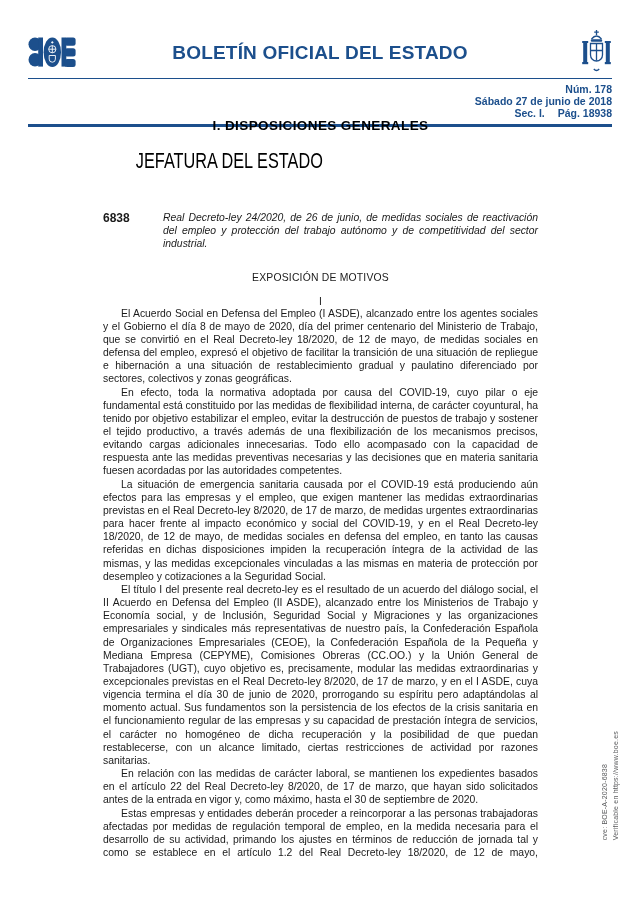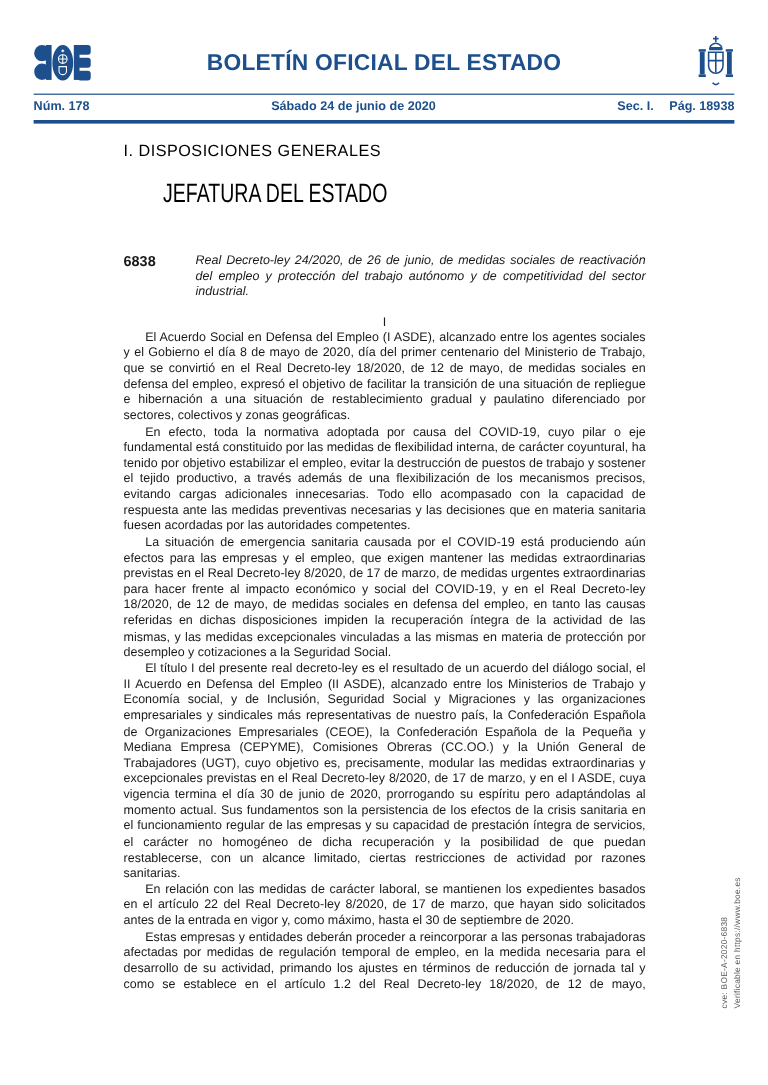--- a/index.html
+++ b/index.html
@@ -20,31 +20,31 @@
     gap: 40px;
   }
   .masthead-title {
     position: absolute; left: 0; right: 0; text-align: center;
     color: var(--brand); font-weight: bold; font-size: 19px; letter-spacing: 0.2px;
   }
   .boe-logo, .coat-of-arms { color: var(--brand); z-index: 1; }
   .boe-logo svg, .coat-of-arms svg { display: block; }
   .rule-thin { border-top: 1.5px solid var(--brand); }
   .info-bar {
-    display: flex; justify-content: space-between; align-items: flex-start;
+    display: flex; justify-content: space-between; align-items: flex-end;
     padding: 4px 0 5px;
-    color: var(--brand); font-weight: bold; font-size: 10.5px;
+    color: var(--brand); font-weight: bold; font-size: 10.5px; flex-direction: column;
   }
   .info-right span + span { margin-left: 10px; }
   .rule-thick { height: 3px; background: var(--brand); }
   
   .content { position: absolute; left: 103px; width: 435px; top: 100px; color: var(--ink); }
   .section-heading {
-    margin: 18px 0 0; 
-    font-size: 13.5px; font-weight: normal; letter-spacing: 0.4px; color: #000;
+    margin: 18px 0 0; text-align: center;
+    font-size: 13.5px; font-weight: bold; letter-spacing: 0.4px; color: #000;
   }
   .issuer { margin: 15px 0 0; text-align: left; font-size: 22px; font-weight: 400; color: #000; white-space: nowrap; }
   .issuer .condensed { display: inline-block; transform: scaleX(0.74); transform-origin: center; }
   .item { margin-top: 37px; display: flex; }
   .item-number { font-weight: bold; font-size: 12px; width: 60px; flex: none; }
   .item-title {
     margin: 0; font-style: italic; font-size: 10.4px; line-height: 13.2px;
     text-align: justify;
   }
   .motives { margin-top: 21px; text-align: center; font-size: 10.4px; letter-spacing: 0.2px; }
@@ -109,38 +109,39 @@
             <rect x="24.8" y="14" width="4" height="19"></rect>
             <rect x="23.8" y="12" width="6" height="2"></rect>
             <rect x="23.8" y="33" width="6" height="2.2"></rect>
           </g>
         </svg>
       </div>
     </div>
     <div class="rule-thin"></div>
     <div class="info-bar">
       <span>Núm. 178</span>
-      <span>Sábado 24 de junio de 2020</span>
+      <span>Sábado 27 de junio de 2018</span>
       <span class="info-right">
         <span>Sec. I.</span>
         <span>Pág. 18938</span>
       </span>
     </div>
     <div class="rule-thick"></div>
   </header>
 
   <main class="content">
     <h1 class="section-heading">I. DISPOSICIONES GENERALES</h1>
     <h2 class="issuer"><span class="condensed">JEFATURA DEL ESTADO</span></h2>
 
     <div class="item">
       <span class="item-number">6838</span>
       <p class="item-title">Real Decreto-ley 24/2020, de 26 de junio, de medidas sociales de reactivación del empleo y protección del trabajo autónomo y de competitividad del sector industrial.</p>
     </div>
 
+    <div class="motives">EXPOSICIÓN DE MOTIVOS</div>
     <div class="numeral">I</div>
 
     <div class="body">
       <p>El Acuerdo Social en Defensa del Empleo (I ASDE), alcanzado entre los agentes sociales y el Gobierno el día 8 de mayo de 2020, día del primer centenario del Ministerio de Trabajo, que se convirtió en el Real Decreto-ley 18/2020, de 12 de mayo, de medidas sociales en defensa del empleo, expresó el objetivo de facilitar la transición de una situación de repliegue e hibernación a una situación de restablecimiento gradual y paulatino diferenciado por sectores, colectivos y zonas geográficas.</p>
       <p>En efecto, toda la normativa adoptada por causa del COVID-19, cuyo pilar o eje fundamental está constituido por las medidas de flexibilidad interna, de carácter coyuntural, ha tenido por objetivo estabilizar el empleo, evitar la destrucción de puestos de trabajo y sostener el tejido productivo, a través además de una flexibilización de los mecanismos precisos, evitando cargas adicionales innecesarias. Todo ello acompasado con la capacidad de respuesta ante las medidas preventivas necesarias y las decisiones que en materia sanitaria fuesen acordadas por las autoridades competentes.</p>
       <p>La situación de emergencia sanitaria causada por el COVID-19 está produciendo aún efectos para las empresas y el empleo, que exigen mantener las medidas extraordinarias previstas en el Real Decreto-ley 8/2020, de 17 de marzo, de medidas urgentes extraordinarias para hacer frente al impacto económico y social del COVID-19, y en el Real Decreto-ley 18/2020, de 12 de mayo, de medidas sociales en defensa del empleo, en tanto las causas referidas en dichas disposiciones impiden la recuperación íntegra de la actividad de las mismas, y las medidas excepcionales vinculadas a las mismas en materia de protección por desempleo y cotizaciones a la Seguridad Social.</p>
       <p>El título I del presente real decreto-ley es el resultado de un acuerdo del diálogo social, el II Acuerdo en Defensa del Empleo (II ASDE), alcanzado entre los Ministerios de Trabajo y Economía social, y de Inclusión, Seguridad Social y Migraciones y las organizaciones empresariales y sindicales más representativas de nuestro país, la Confederación Española de Organizaciones Empresariales (CEOE), la Confederación Española de la Pequeña y Mediana Empresa (CEPYME), Comisiones Obreras (CC.OO.) y la Unión General de Trabajadores (UGT), cuyo objetivo es, precisamente, modular las medidas extraordinarias y excepcionales previstas en el Real Decreto-ley 8/2020, de 17 de marzo, y en el I ASDE, cuya vigencia termina el día 30 de junio de 2020, prorrogando su espíritu pero adaptándolas al momento actual. Sus fundamentos son la persistencia de los efectos de la crisis sanitaria en el funcionamiento regular de las empresas y su capacidad de prestación íntegra de servicios, el carácter no homogéneo de dicha recuperación y la posibilidad de que puedan restablecerse, con un alcance limitado, ciertas restricciones de actividad por razones sanitarias.</p>
       <p>En relación con las medidas de carácter laboral, se mantienen los expedientes basados en el artículo 22 del Real Decreto-ley 8/2020, de 17 de marzo, que hayan sido solicitados antes de la entrada en vigor y, como máximo, hasta el 30 de septiembre de 2020.</p>
       <p>Estas empresas y entidades deberán proceder a reincorporar a las personas trabajadoras afectadas por medidas de regulación temporal de empleo, en la medida necesaria para el desarrollo de su actividad, primando los ajustes en términos de reducción de jornada tal y como se establece en el artículo 1.2 del Real Decreto-ley 18/2020, de 12 de mayo,</p>
     </div>

